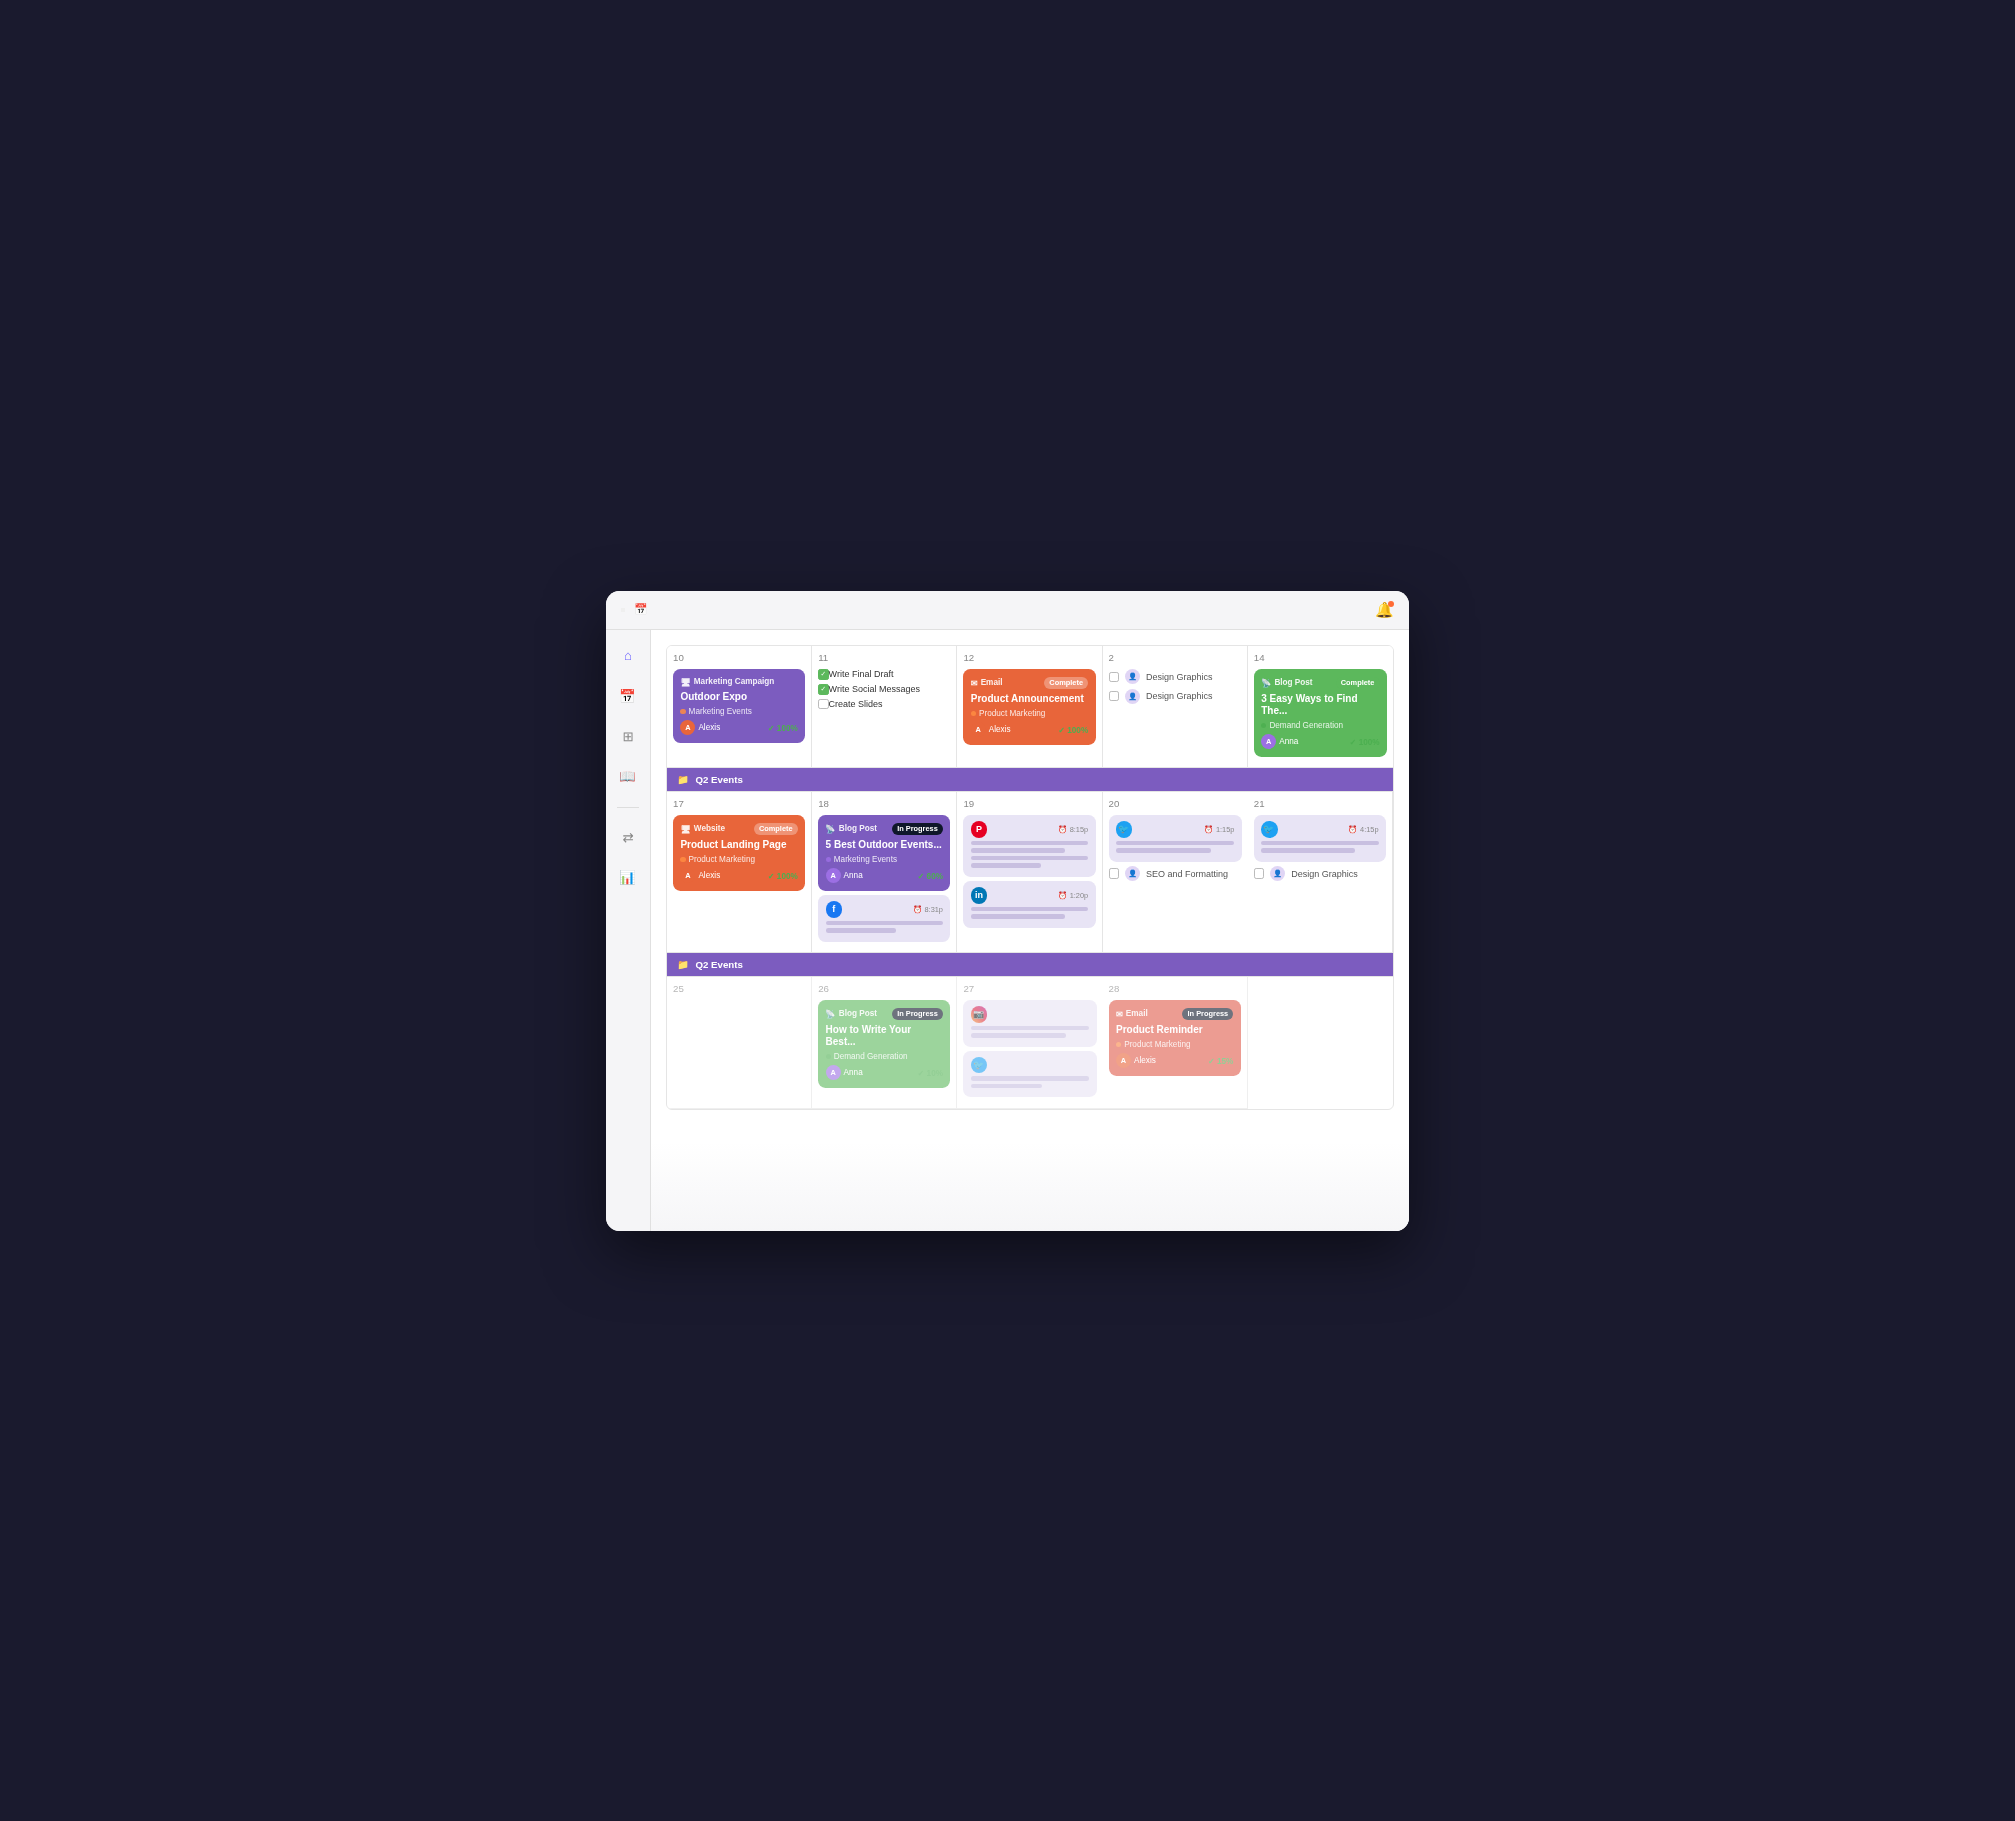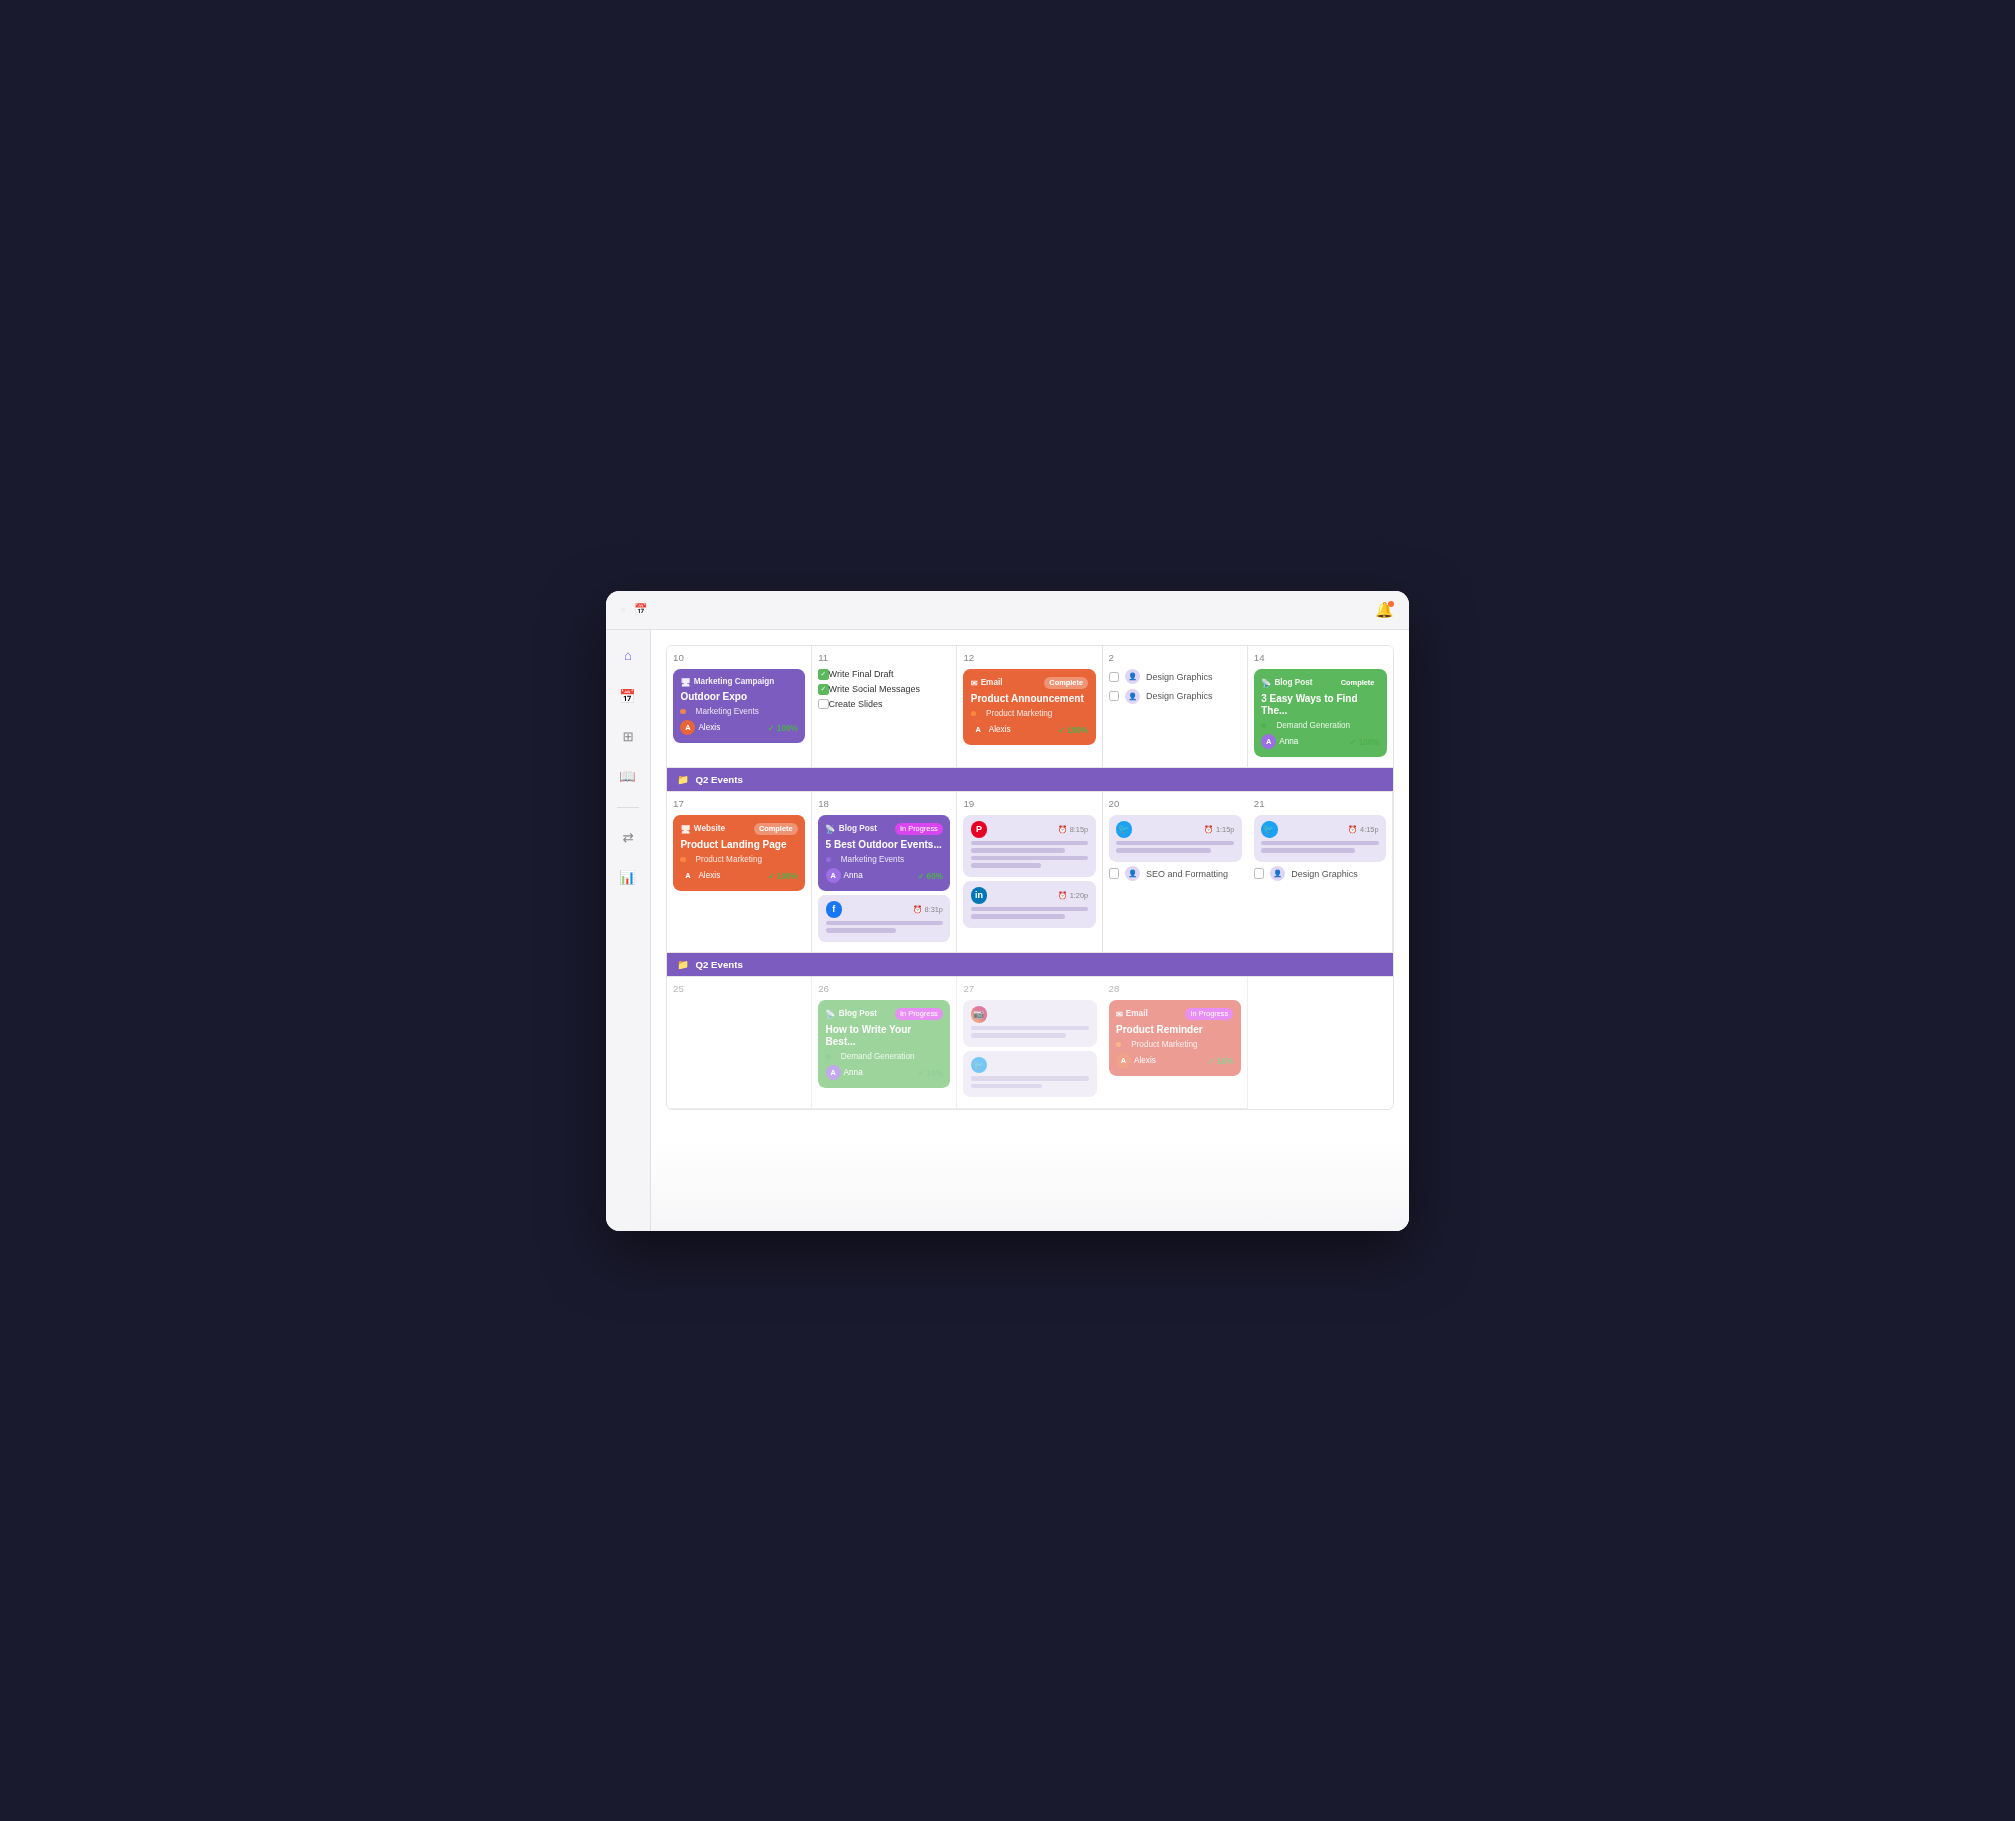--- a/index.html
+++ b/index.html
@@ -143,29 +143,29 @@
       background: rgba(255,255,255,0.3);
       border-radius: 7.4px; padding: 1.5px 5.2px;
       font-size: 7.4px; font-weight: 600;
     }
     .card-badge-green {
       background: #5cb85c; color: white;
       border-radius: 7.4px; padding: 1.5px 5.2px;
       font-size: 7.4px; font-weight: 600;
     }
     .card-badge-orange {
-      background: #d946ef; color: white;
+      background: #0f172a; color: white;
       border-radius: 7.4px; padding: 1.5px 5.2px;
-      font-size: 7.4px; font-weight: 400;
+      font-size: 7.4px; font-weight: 700;
     }
     .card-title {
       font-size: 10px; font-weight: 700; margin-bottom: 3.7px; line-height: 1.2;
     }
     .card-subtitle {
-      display: flex; align-items: center; gap: 10px;
+      display: flex; align-items: center; gap: 3px;
       font-size: 8.2px; margin-bottom: 4.5px; opacity: 0.85;
     }
     .dot { width: 5.2px; height: 5.2px; border-radius: 50%; display: inline-block; }
     .dot-orange { background: #ff8c42; }
     .dot-green { background: #4caf50; }
     .dot-purple { background: #9c6fe4; }
     .card-footer {
       display: flex; align-items: center; justify-content: space-between;
     }
     .avatar {

